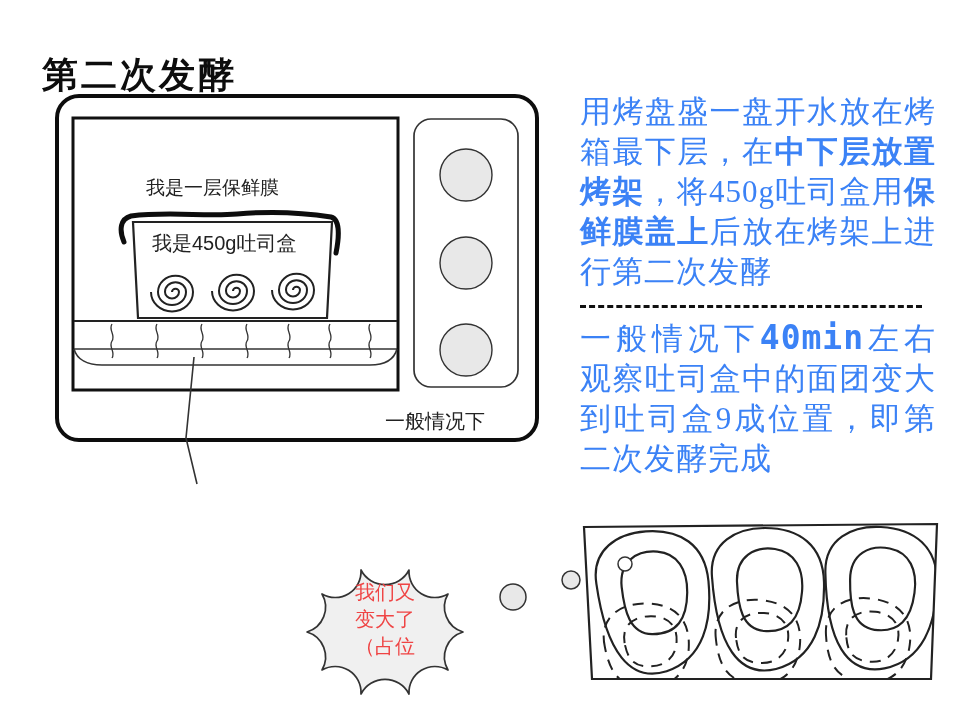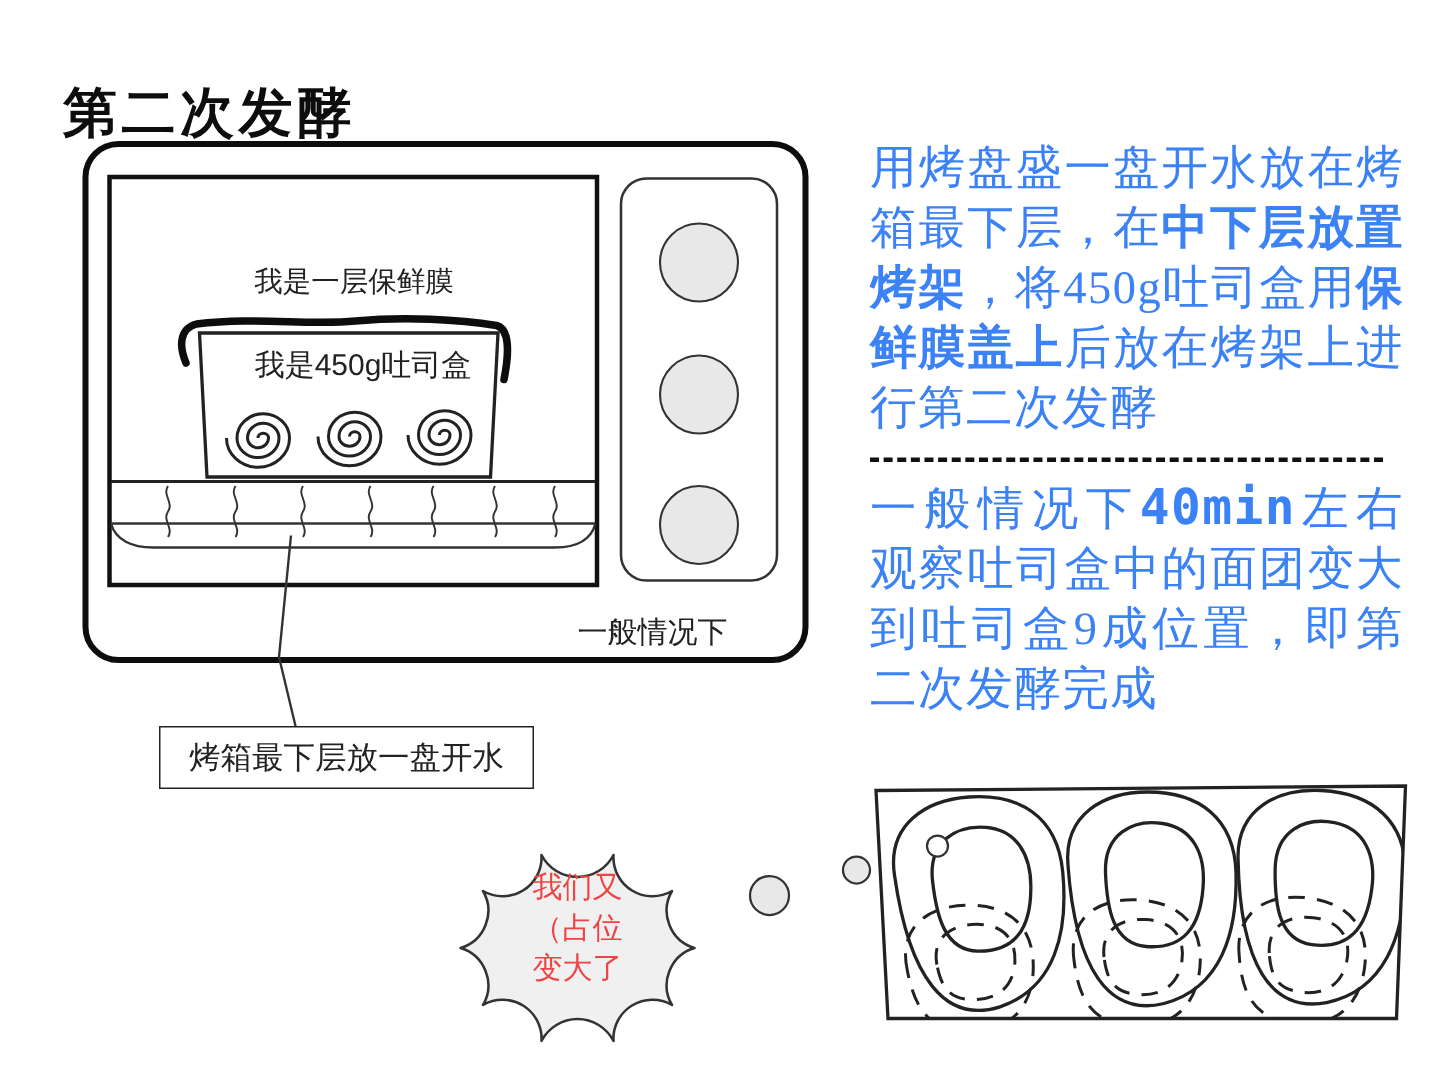--- a/index.html
+++ b/index.html
@@ -5,21 +5,21 @@
   html,body{margin:0;padding:0;background:#fff;}
   #slide{
     position:relative;width:960px;height:720px;background:#fff;overflow:hidden;
     font-family:"Liberation Sans","DejaVu Sans",sans-serif;color:#111;
   }
   #slide svg{position:absolute;left:0;top:0;z-index:1;}
   .txt{position:absolute;z-index:2;}
   #page-title{
     left:42px;top:38px;font-size:36px;font-weight:700;letter-spacing:3px;color:#0d0d0d;margin-top:13px;
   }
-  .lbl{color:#222;text-align:center;white-space:nowrap;}
+  .lbl{color:#222;white-space:nowrap;}
   #wrap-label{left:146px;top:175px;width:180px;font-size:19px;}
   #box-label{left:152px;top:230px;width:180px;font-size:20px;}
   #oven-label{left:385px;top:408px;width:90px;font-size:20px;}
   #callout{
     left:106px;top:484px;width:248px;height:40px;border:1.5px solid #222;
     display:flex;align-items:center;justify-content:center;font-size:21px;color:#222;
     background:#fff;
   }
   #instructions{left:580px;top:92px;width:356px;}
   #instructions p{
@@ -126,29 +126,26 @@
       <circle class="dot-small" cx="625" cy="564" r="7"></circle>
     </g>
   </svg>
 
   <div class="txt" id="page-title">第二次发酵</div>
 
   <div class="txt lbl" id="wrap-label">我是一层保鲜膜</div>
   <div class="txt lbl" id="box-label">我是450g吐司盒</div>
   <div class="txt lbl" id="oven-label">一般情况下</div>
 
-  <div class="txt" id="callout">
-    <span>烤箱最下层放一盘开水</span>
-  </div>
 
   <div class="txt" id="instructions">
     <p><span>用烤盘盛一盘开水放在烤箱最下层，在</span><span class="b">中下层放置烤架</span><span>，将</span><span class="num">450g</span><span>吐司盒用</span><span class="b">保鲜膜盖上</span><span>后放在烤架上进行第二次发酵</span></p>
     <div class="divider"></div>
     <p><span>一般情况下</span><span class="mono">40min</span><span>左右观察吐司盒中的面团变大到吐司盒</span><span class="num">9</span><span>成位置，即第二次发酵完成</span></p>
   </div>
 
   <div class="txt" id="cloud-text">
     <span>我们又</span>
+    <span>变大了</span>
     <span>（占位</span>
-    <span>变大了</span>
   </div>
 
 </div>
 
 </body></html>

